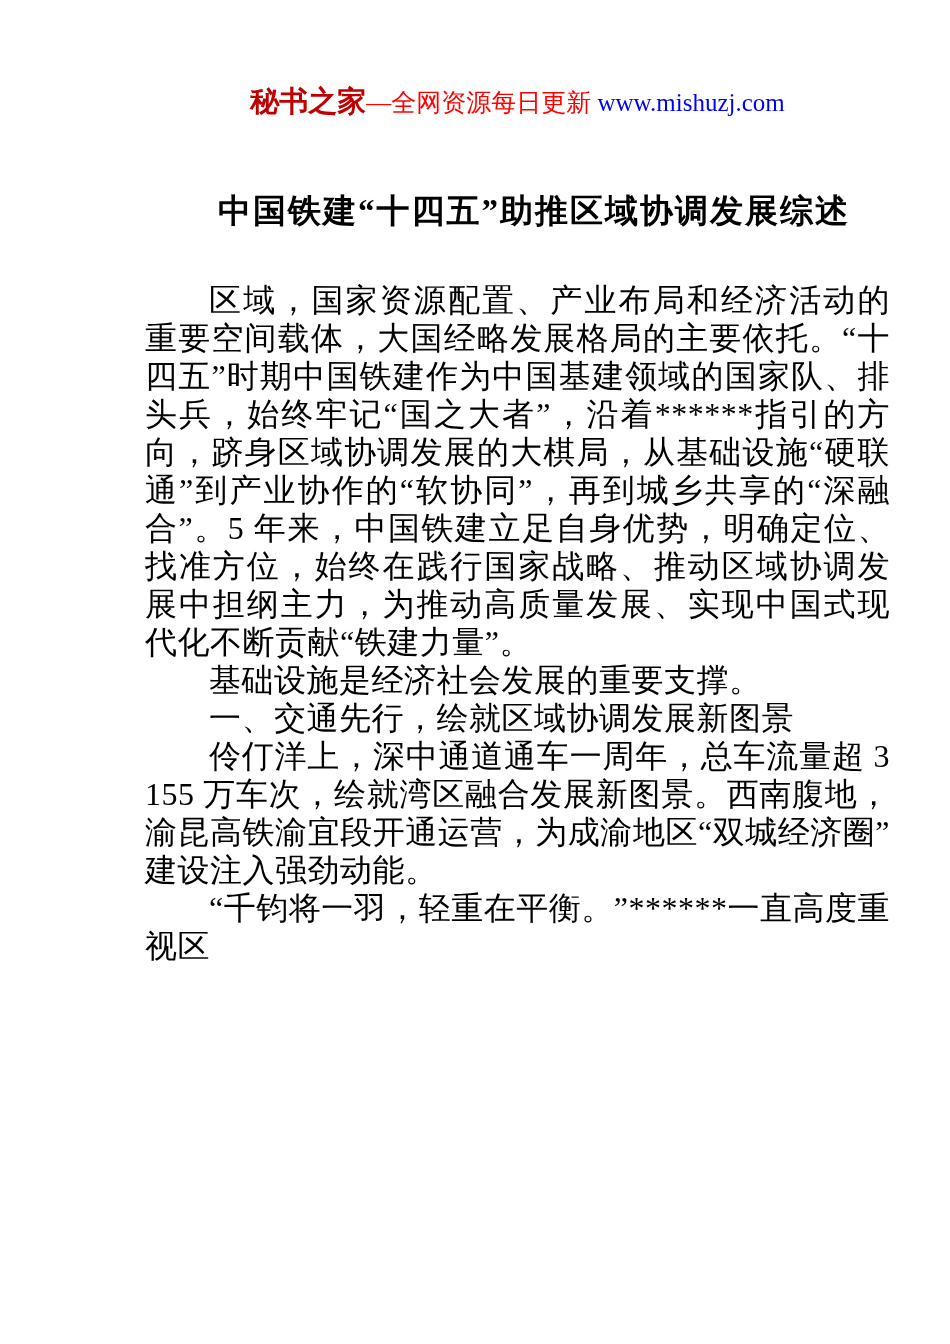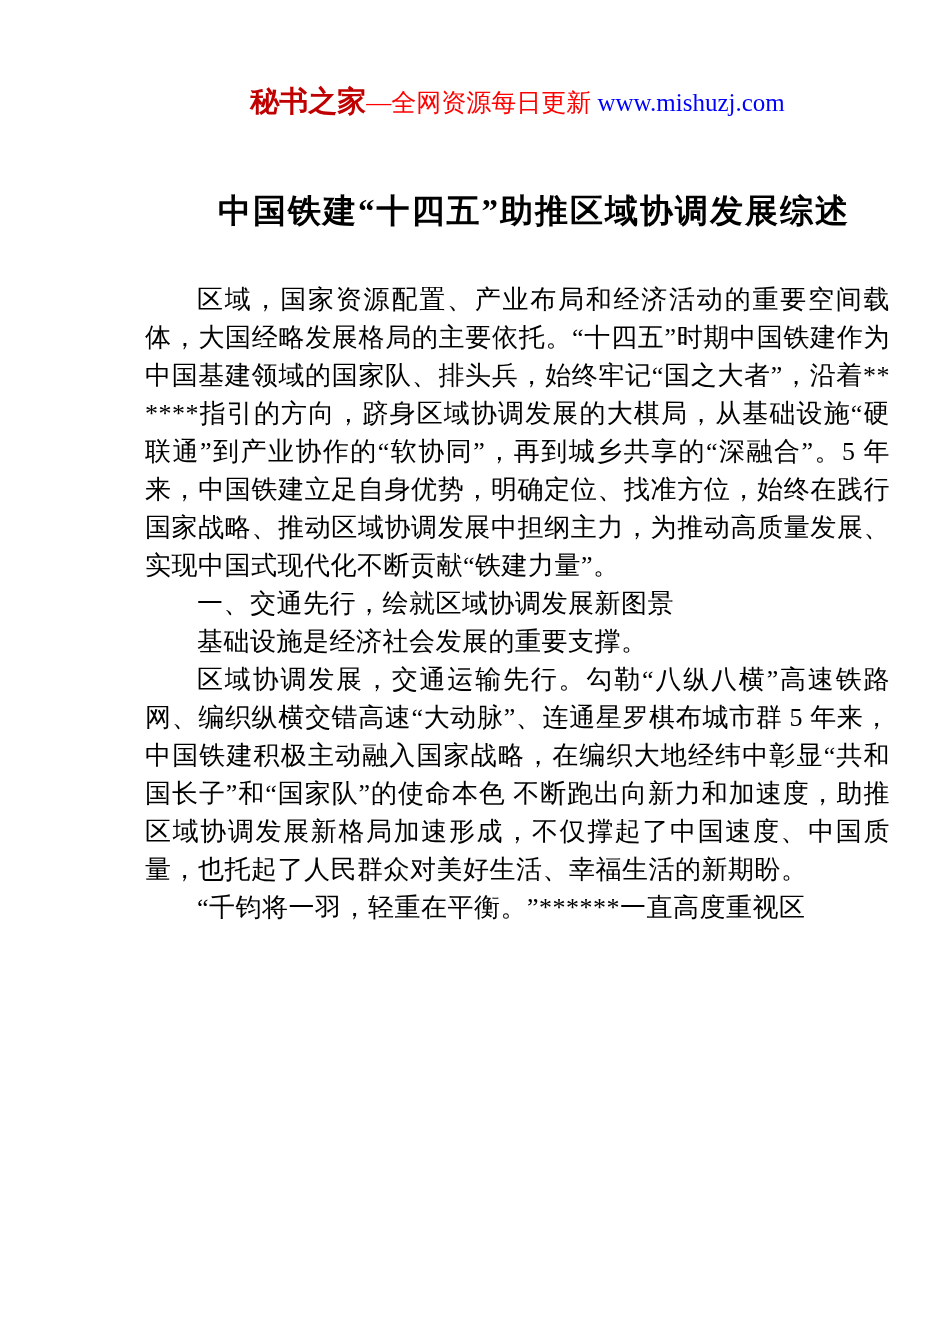--- a/index.html
+++ b/index.html
@@ -33,21 +33,21 @@
   .doc-title {
     font-size: 33px;
     font-weight: bold;
     text-align: right;
     line-height: 68px;
     letter-spacing: 2px;
     margin: 0 auto 36px auto;
     max-width: 665px;
   }
   .doc-body p {
-    font-size: 26px;
+    font-size: 32px;
     line-height: 38px;
     letter-spacing: 0.5px;
     text-align: justify;
     text-indent: 2em;
     margin: 0;
     word-break: break-all;
   }
 </style>
 </head>
 <body>
@@ -55,19 +55,19 @@
 <div class="page">
 
   <div class="doc-header">
     <span class="brand" style="color: rgb(192, 0, 0);">秘书之家</span><span class="tagline" style="color: rgb(255, 0, 0);">—全网资源每日更新 </span><span class="url" style="color: rgb(0, 0, 255);">www.mishuzj.com</span>
   </div>
 
   <h1 class="doc-title">中国铁建“十四五”助推区域协调发展综述</h1>
 
   <div class="doc-body">
     <p>区域，国家资源配置、产业布局和经济活动的重要空间载体，大国经略发展格局的主要依托。“十四五”时期中国铁建作为中国基建领域的国家队、排头兵，始终牢记“国之大者”，沿着******指引的方向，跻身区域协调发展的大棋局，从基础设施“硬联通”到产业协作的“软协同”，再到城乡共享的“深融合”。5 年来，中国铁建立足自身优势，明确定位、找准方位，始终在践行国家战略、推动区域协调发展中担纲主力，为推动高质量发展、实现中国式现代化不断贡献“铁建力量”。</p>
+    <p>基础设施是经济社会发展的重要支撑。</p>
     <p>一、交通先行，绘就区域协调发展新图景</p>
-    <p>基础设施是经济社会发展的重要支撑。</p>
-    <p>区域协调发展，交通运输先行。勾勒“八纵八横”高速铁路网、编织纵横交错高速“大动脉”、连通星罗棋布城市群 5 年来，中国铁建积极主动融入国家战略，在编织大地经纬中彰显“共和国长子”和“国家队”的使命本色 不断跑出向新力和加速度，助推区域协调发展新格局加速形成，不仅撑起了中国速度、中国质量，也托起了人民群众对美好生活、幸福生活的新期盼。</p>
+    <p>伶仃洋上，深中通道通车一周年，总车流量超 3155 万车次，绘就湾区融合发展新图景。西南腹地，渝昆高铁渝宜段开通运营，为成渝地区“双城经济圈” 建设注入强劲动能。</p>
     <p>“千钧将一羽，轻重在平衡。”******一直高度重视区</p>
   </div>
 
 </div>
 
 </body></html>

